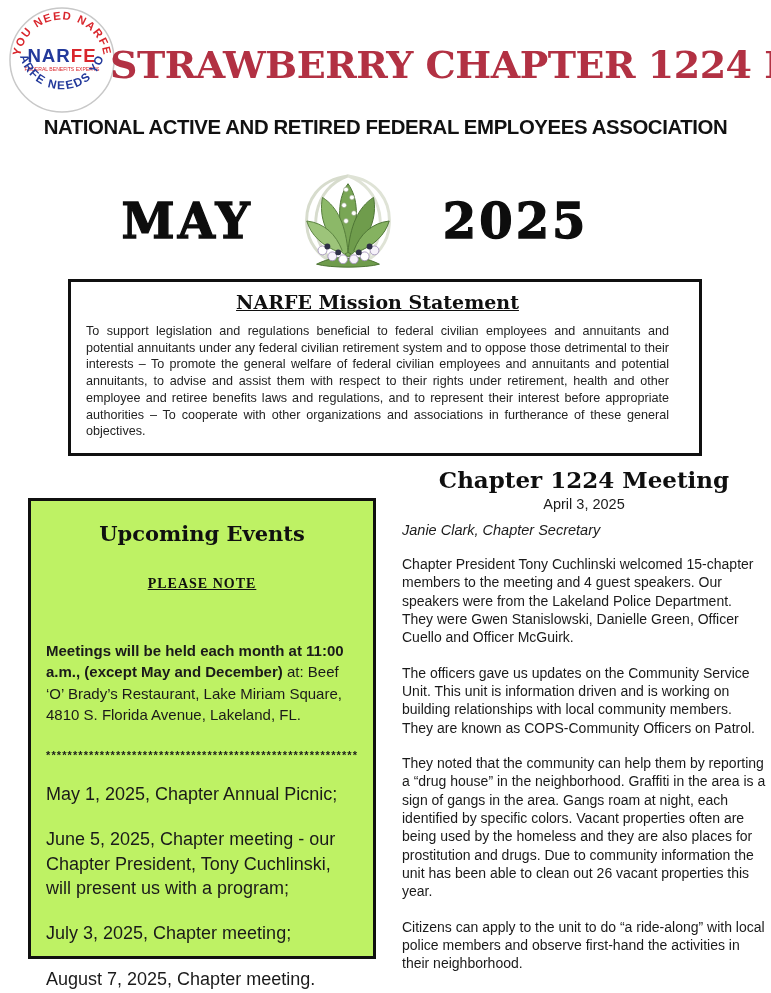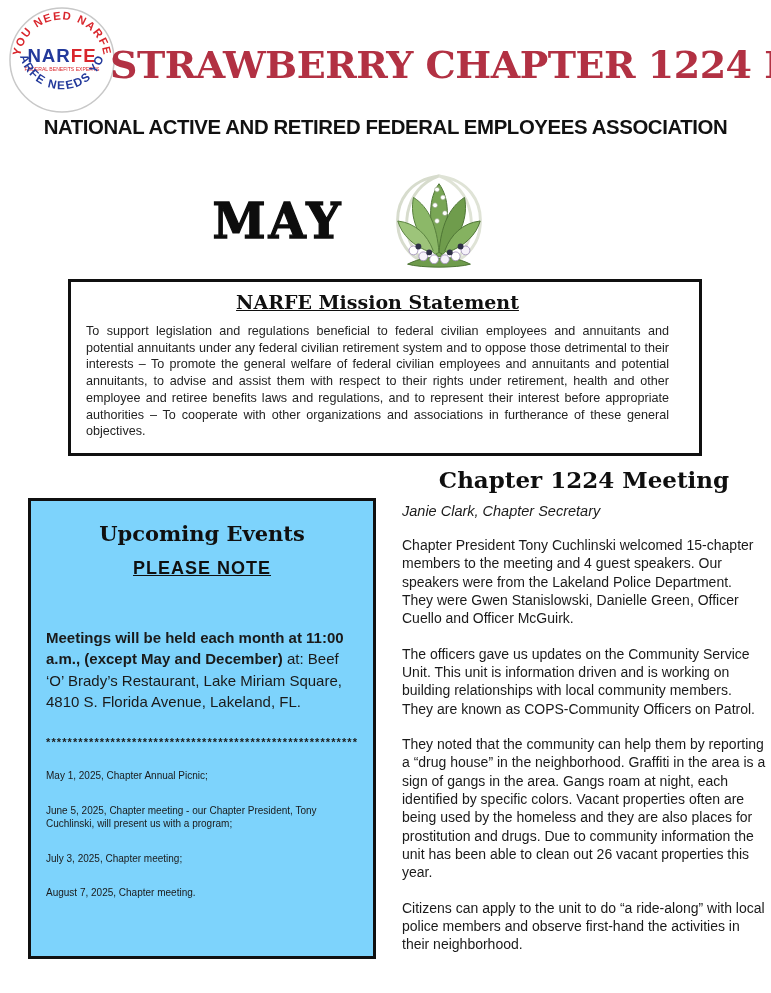--- a/index.html
+++ b/index.html
@@ -91,59 +91,59 @@
     color: #232323;
   }
 
   
   .events-box {
     position: absolute;
     left: 28px; top: 498px;
     width: 348px; height: 461px;
     border: 3px solid #101010;
     padding: 14px 15px;
-    background: #7dd3fc;
+    background: #bef264;
   }
   .events-title {
     text-align: center;
     font-family: "DejaVu Serif", serif;
     font-weight: bold;
     font-size: 21px;
     margin-top: 6px;
     color: #101010;
   }
   .events-note {
     text-align: center;
-    font-family: Liberation Sans, sans-serif;
-    font-weight: bold;
-    font-size: 18px;
+    font-family: Liberation Serif, serif;
+    font-weight: bold;
+    font-size: 14px;
     letter-spacing: 1px;
     text-decoration: underline;
-    margin-top: 12px;
+    margin-top: 30px;
     color: #101010;
   }
   .events-intro {
     margin-top: 48px;
     font-size: 15px;
     line-height: 1.42;
     color: #1a1a1a;
   }
   .events-intro b { font-weight: bold; }
   .events-divider {
     margin-top: 24px;
     font-size: 11px;
     font-weight: bold;
     letter-spacing: 1.1px;
     white-space: nowrap;
     overflow: hidden;
     color: #1a1a1a;
   }
   .event-item {
     margin-top: 21px;
-    font-size: 10px;
+    font-size: 18px;
     line-height: 1.35;
     color: #1a1a1a;
   }
 
   
   .meeting-col {
     position: absolute;
     left: 402px; top: 466px;
     width: 364px;
   }
@@ -227,40 +227,42 @@
         <circle cx="82" cy="80" r="3"></circle>
       </g>
       <g fill="#ffffff" stroke="#8fa37d" stroke-width="0.7">
         <circle cx="58" cy="22" r="2.5"></circle>
         <circle cx="64" cy="30" r="2.5"></circle>
         <circle cx="56" cy="38" r="2.5"></circle>
         <circle cx="66" cy="46" r="2.5"></circle>
         <circle cx="58" cy="54" r="2.5"></circle>
       </g>
     </svg>
+    <span class="year-word">2025</span>
   </div>
 
   <div class="mission-box">
     <div class="mission-title">NARFE Mission Statement</div>
     <div class="mission-body">To support legislation and regulations beneficial to federal civilian employees and annuitants and potential annuitants under any federal civilian retirement system and to oppose those detrimental to their interests – To promote the general welfare of federal civilian employees and annuitants and potential annuitants, to advise and assist them with respect to their rights under retirement, health and other employee and retiree benefits laws and regulations, and to represent their interest before appropriate authorities – To cooperate with other organizations and associations in furtherance of these general objectives.</div>
   </div>
 
   <div class="events-box">
     <div class="events-title">Upcoming Events</div>
     <div class="events-note">PLEASE NOTE</div>
     <div class="events-intro"><b>Meetings will be held each month at 11:00 a.m., (except May and December)</b><span> at:  Beef ‘O’ Brady’s Restaurant, Lake Miriam Square, 4810 S. Florida Avenue, Lakeland, FL.</span></div>
     <div class="events-divider">**********************************************************************</div>
     <div class="event-item">May 1, 2025, Chapter Annual Picnic;</div>
     <div class="event-item">June 5, 2025, Chapter meeting - our Chapter President, Tony Cuchlinski, will present us with a program;</div>
     <div class="event-item">July 3, 2025, Chapter meeting;</div>
     <div class="event-item">August 7, 2025, Chapter meeting.</div>
   </div>
 
   <div class="meeting-col">
     <div class="meeting-title">Chapter 1224 Meeting</div>
+    <div class="meeting-date">April 3, 2025</div>
     <div class="meeting-byline">Janie Clark, Chapter Secretary</div>
     <div class="meeting-para">Chapter President Tony Cuchlinski welcomed 15-chapter members to the meeting and 4 guest speakers.  Our speakers were from the Lakeland Police Department.  They were Gwen Stanislowski, Danielle Green, Officer Cuello and Officer McGuirk.</div>
     <div class="meeting-para">The officers gave us updates on the Community Service Unit.  This unit is information driven and is working on building relationships with local community members.  They are known as COPS-Community Officers on Patrol.</div>
     <div class="meeting-para">They noted that the community can help them by reporting a “drug house” in the neighborhood.  Graffiti in the area is a sign of gangs in the area.  Gangs roam at night, each identified by specific colors.  Vacant properties often are being used by the homeless and they are also places for prostitution and drugs.  Due to community information the unit has been able to clean out 26 vacant properties this year.</div>
     <div class="meeting-para">Citizens can apply to the unit to do “a ride-along” with local police members and observe first-hand the activities in their neighborhood.</div>
   </div>
 
 </div>
 
 </body></html>

